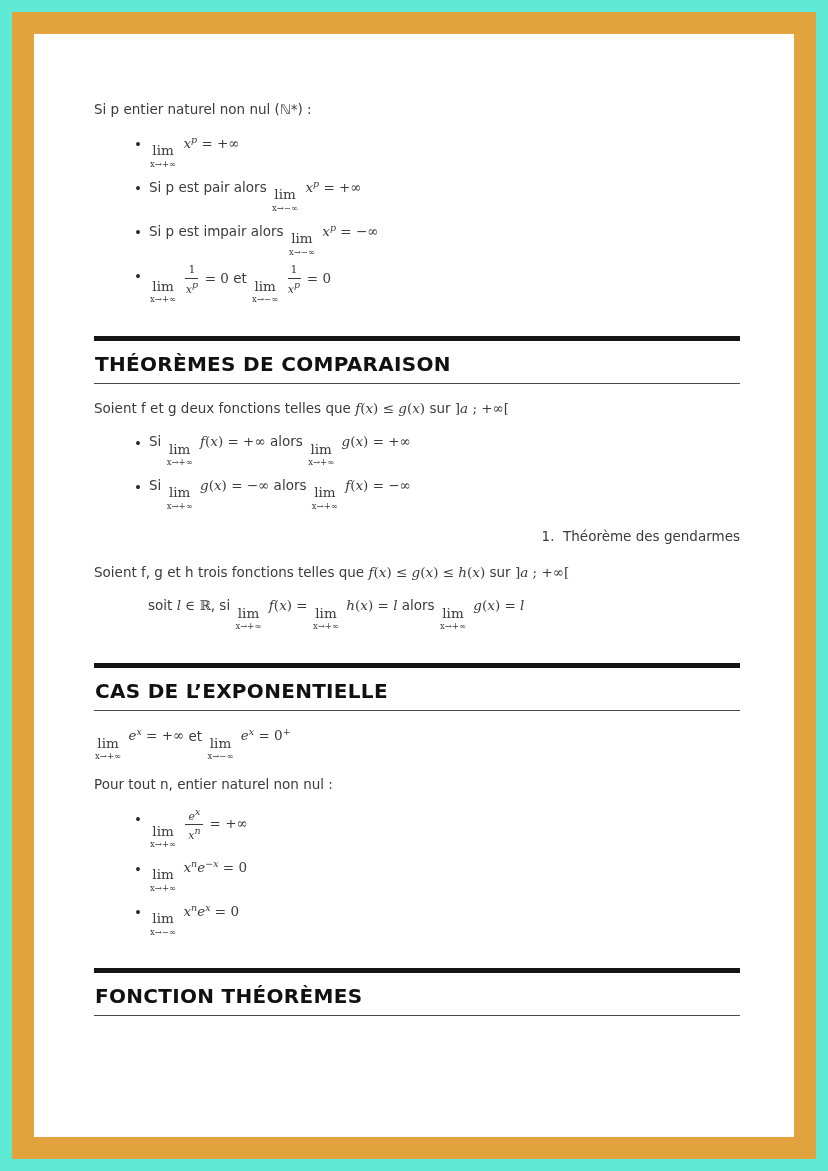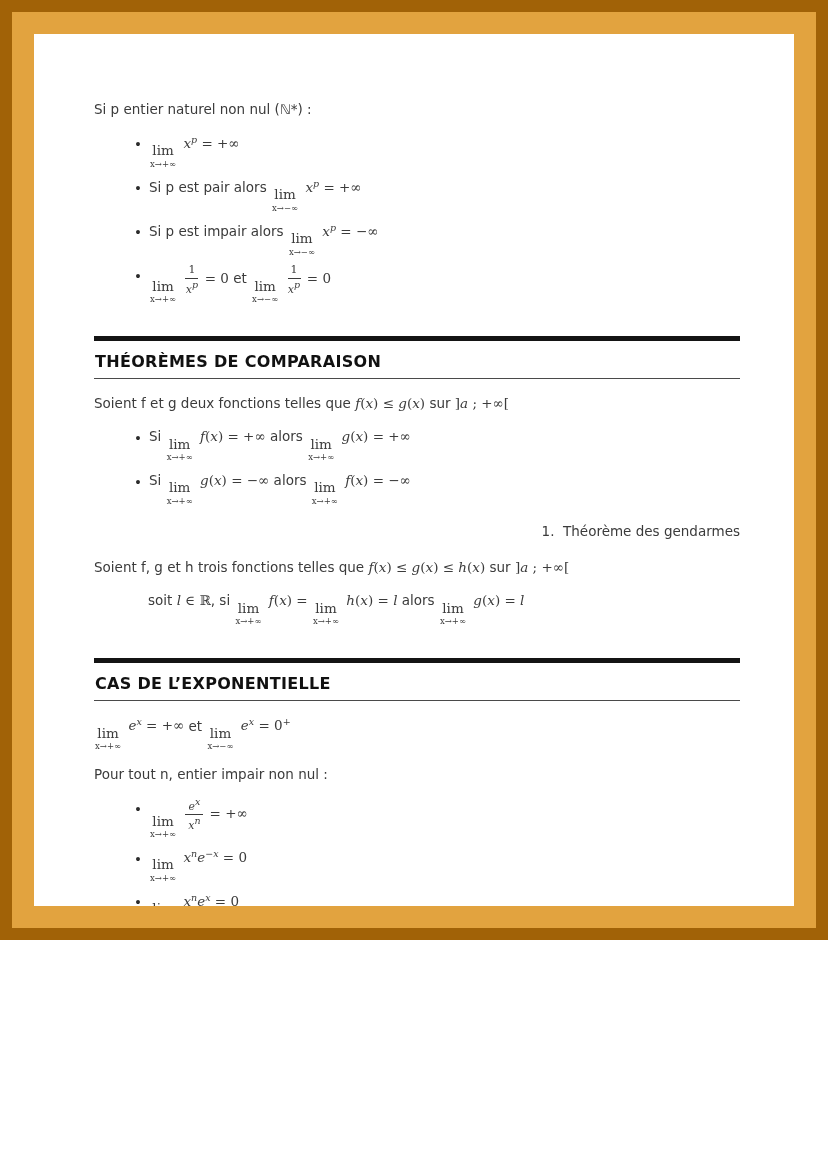--- a/index.html
+++ b/index.html
@@ -1,18 +1,18 @@
 <!DOCTYPE html>
 <html style="--border: #E2A33F; --curve: #B5913C;"><head>
 <meta charset="utf-8">
 <style>
   * { margin:0; padding:0; box-sizing:border-box; }
   html,body { background:#ffffff; }
   .page {
-    position:relative; width:828px; height:940px; background:#a16207;
+    position:relative; width:828px; height:1171px; background:#5eead4;
     font-family:"DejaVu Sans","Liberation Sans",sans-serif;
     color:#3b3b3b; overflow:hidden;
   }
   .frame {
     position:absolute; inset:12px;
     border:22px solid var(--border,#E2A33F);
     pointer-events:none;
   }
   .content {
     position:absolute; top:34px; left:34px; right:34px; bottom:34px;
@@ -38,21 +38,21 @@
   
   .bullets { list-style:none; margin:4px 0 10px 40px; }
   .bullets li { position:relative; padding-left:15px; margin:8px 0; font-size:13.5px; line-height:1.5; }
   .bullets li::before { content:'\2022'; position:absolute; left:0; top:2px; color:#2b2b2b; }
 
   .numbered { font-size:13.5px; margin:18px 0 18px 28px;text-align:right; }
 
   
   .section { margin-top:32px; }
   .bar { height:5px; background:#141414; }
-  .stitle { font-weight:bold; font-size:16px; color:#111; padding:11px 0 7px 1px; letter-spacing:0.3px; }
+  .stitle { font-weight:bold; font-size:20px; color:#111; padding:11px 0 7px 1px; letter-spacing:0.3px; }
   .rule { height:1px; background:#4a4a4a; margin-bottom:14px; }
 </style>
 </head>
 <body>
 
 <div class="page">
   <div class="frame"></div>
   <div class="content">
 
     <p class="para">Si p entier naturel non nul (ℕ*) :</p>
@@ -81,21 +81,21 @@
       <div class="numbered">1.&nbsp; Théorème des gendarmes</div>
       <p class="para">Soient f, g et h trois fonctions telles que <span class="m"><i>f</i>(<i>x</i>) ≤ <i>g</i>(<i>x</i>) ≤ <i>h</i>(<i>x</i>)</span> sur <span class="m">]<i>a</i> ; +∞[</span></p>
       <p class="para tight indent1">soit <span class="m"><i>l</i> ∈ ℝ</span>, si <span class="m"><span class="lim">lim<span class="u">x→+∞</span></span> <i>f</i>(<i>x</i>) = <span class="lim">lim<span class="u">x→+∞</span></span> <i>h</i>(<i>x</i>) = <i>l</i></span> alors <span class="m"><span class="lim">lim<span class="u">x→+∞</span></span> <i>g</i>(<i>x</i>) = <i>l</i></span></p>
     </div>
 
     <div class="section">
       <div class="bar"></div>
       <div class="stitle">CAS DE L’EXPONENTIELLE</div>
       <div class="rule"></div>
       <p class="para"><span class="m"><span class="lim">lim<span class="u">x→+∞</span></span> <i>e</i><sup><i>x</i></sup> = +∞</span> et <span class="m"><span class="lim">lim<span class="u">x→−∞</span></span> <i>e</i><sup><i>x</i></sup> = 0<sup>+</sup></span></p>
-      <p class="para">Pour tout n, entier impair non nul :</p>
+      <p class="para">Pour tout n, entier naturel non nul :</p>
       <ul class="bullets">
         <li><span class="m"><span class="lim">lim<span class="u">x→+∞</span></span> <span class="frac">
                 <span class="fn"><i>e</i><sup><i>x</i></sup></span>
                 <span class="fd"><i>x</i><sup><i>n</i></sup></span>
               </span> = +∞</span></li>
         <li><span class="m"><span class="lim">lim<span class="u">x→+∞</span></span> <i>x</i><sup><i>n</i></sup><i>e</i><sup>−<i>x</i></sup> = 0</span></li>
         <li><span class="m"><span class="lim">lim<span class="u">x→−∞</span></span> <i>x</i><sup><i>n</i></sup><i>e</i><sup><i>x</i></sup> = 0</span></li>
       </ul>
     </div>
 

